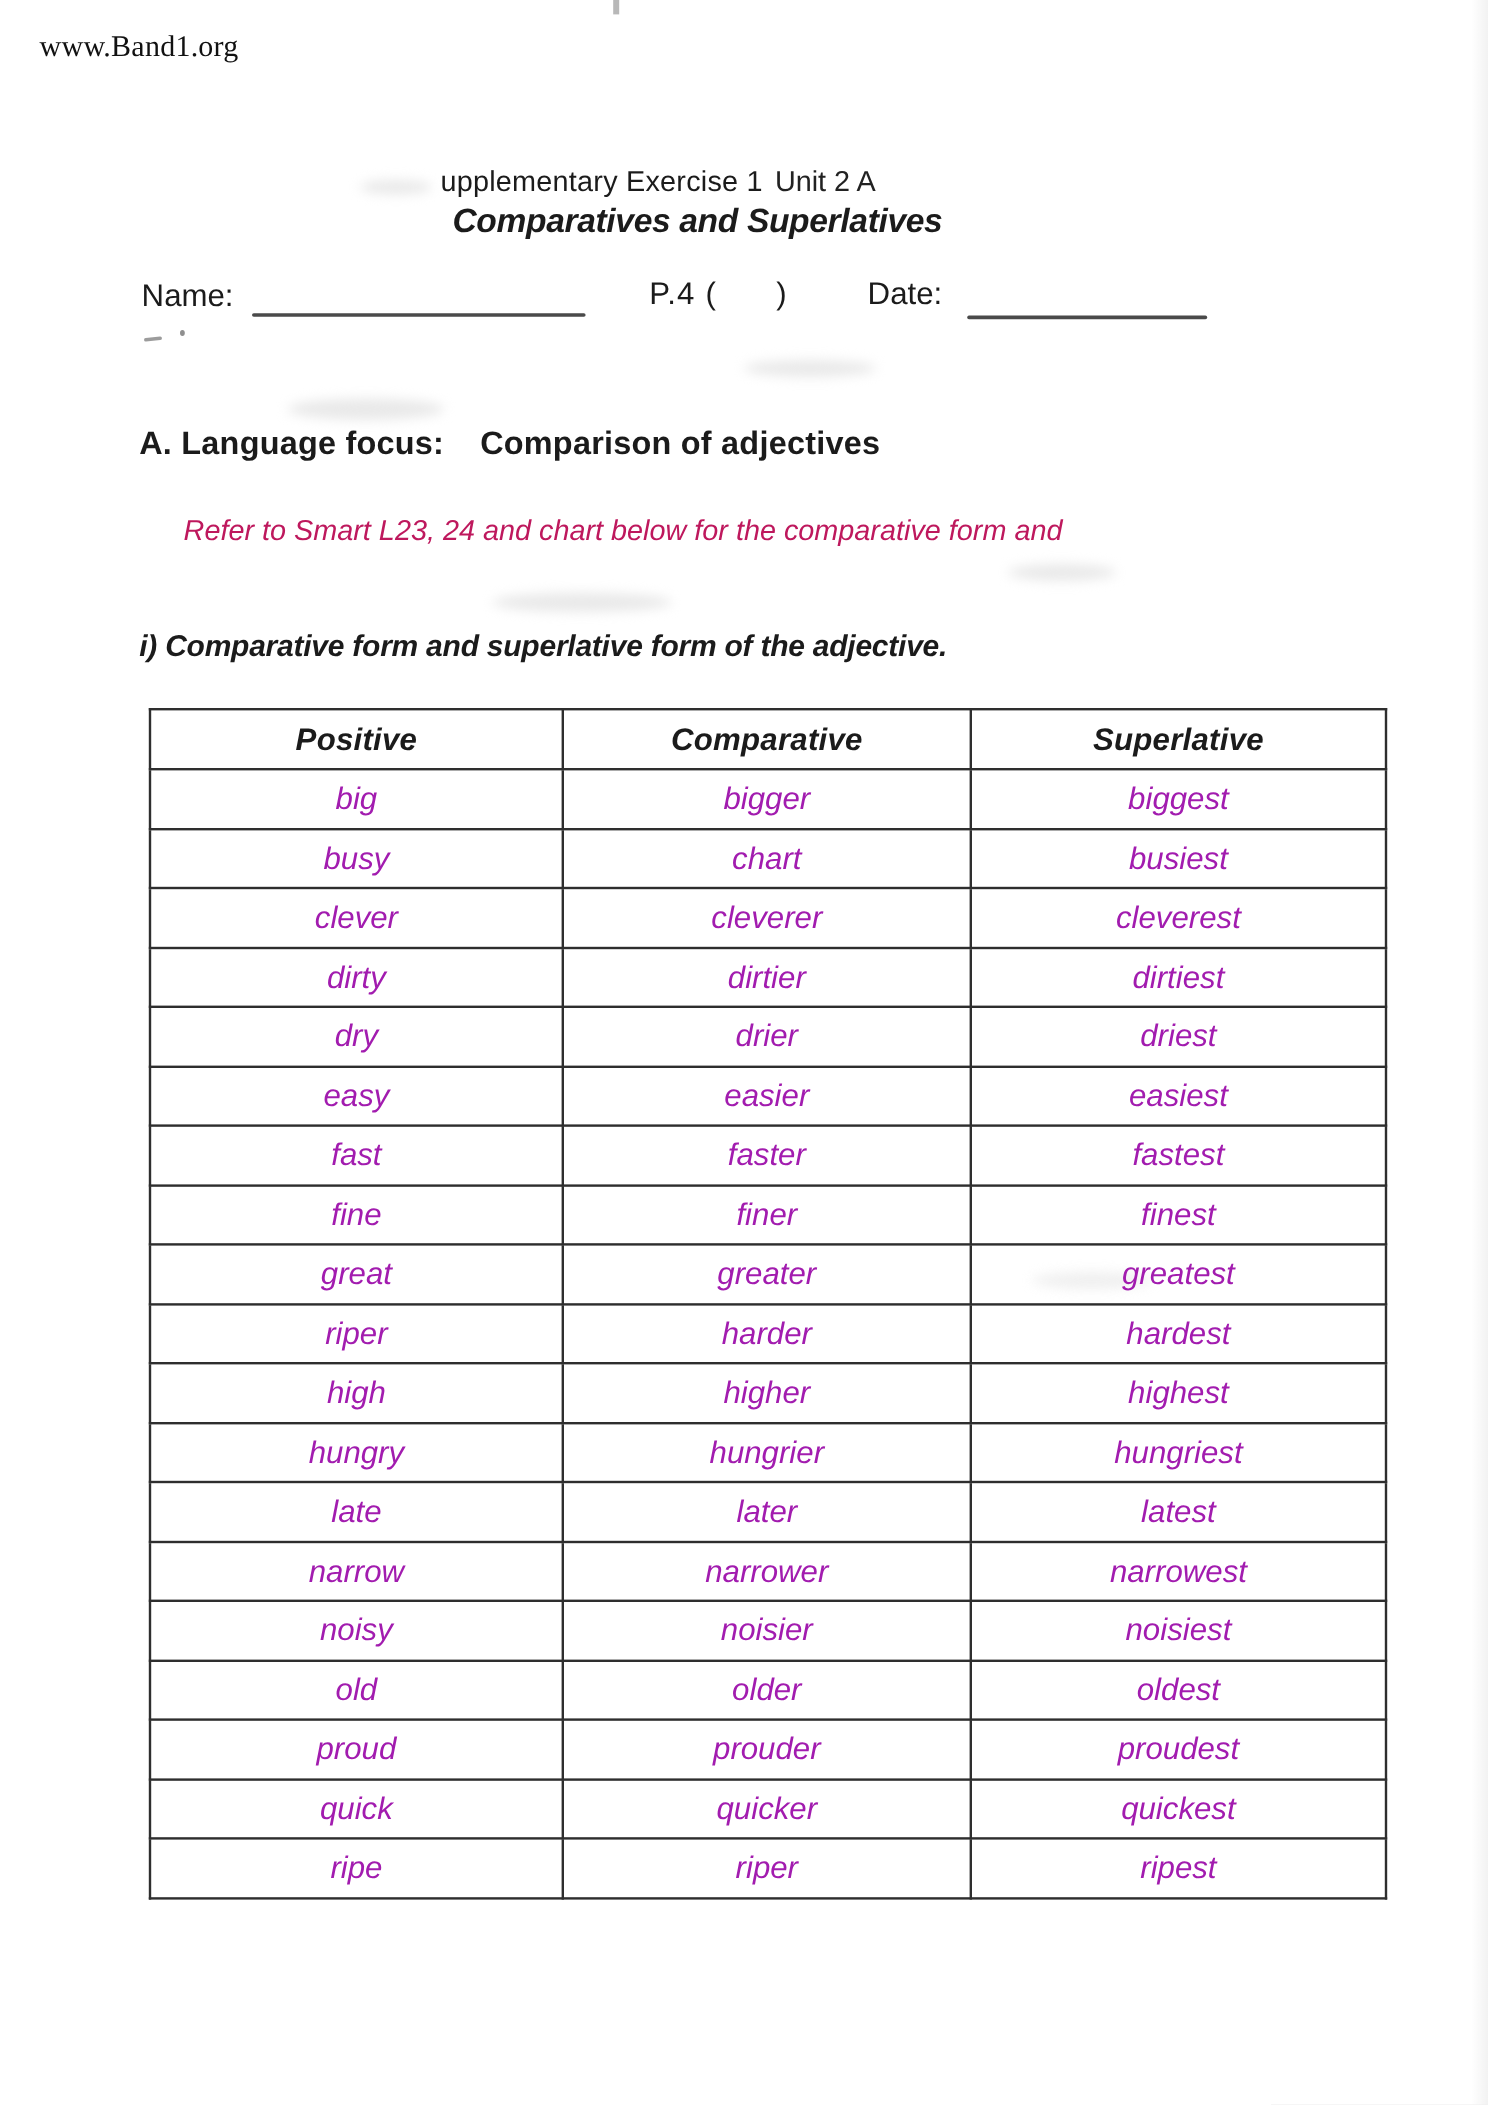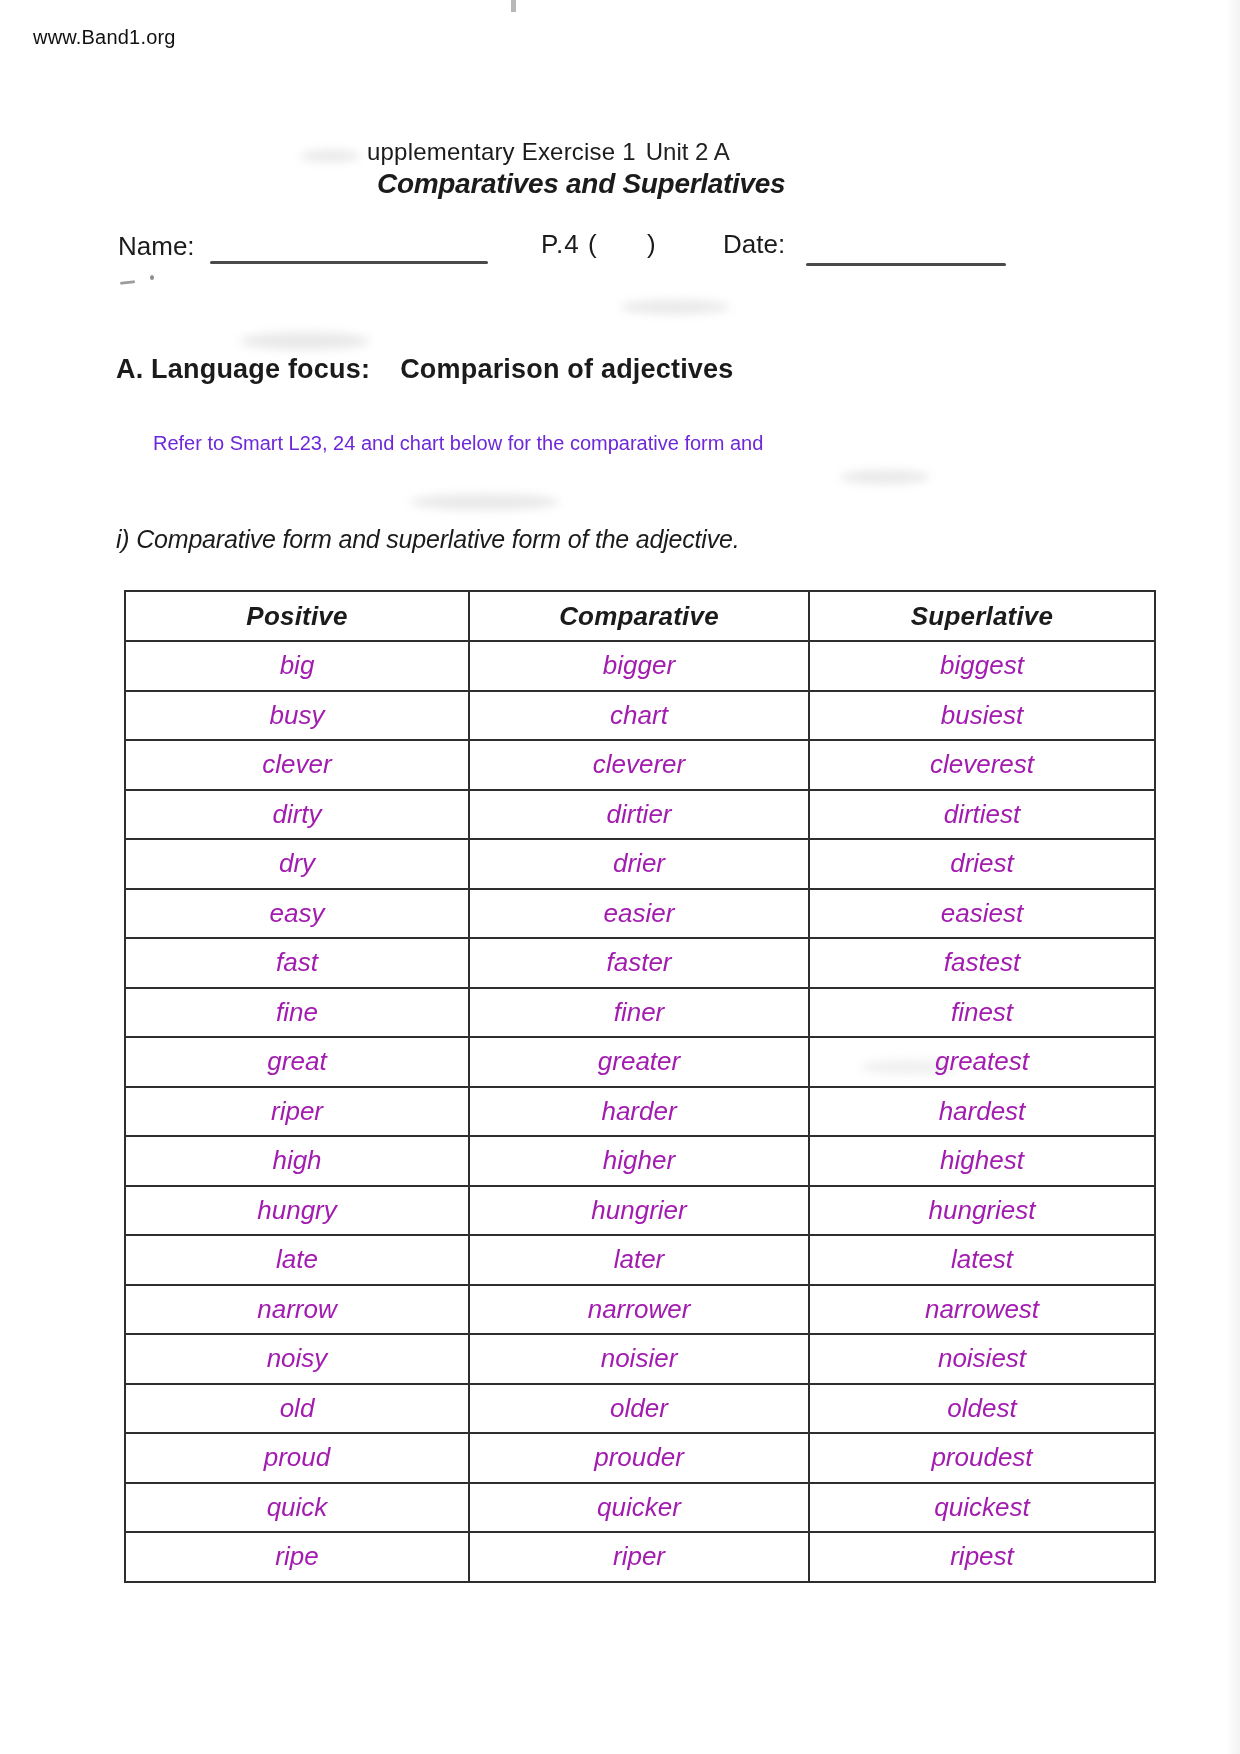--- a/index.html
+++ b/index.html
@@ -7,37 +7,37 @@
     position:relative;
     width:1240px;height:1754px;
     margin:0 auto;
     background:#ffffff;
     overflow:hidden;
     font-family:"Liberation Sans","DejaVu Sans",sans-serif;
     color:#1b1b1b;
   }
   .abs{position:absolute;}
   
-  .watermark{left:33px;top:26px;font-size:20px;letter-spacing:0.2px;color:#111;}
+  .watermark{left:33px;top:26px;font-size:25px;letter-spacing:0.2px;color:#111;font-family:Liberation Serif, serif;}
   
   .title1{left:367px;top:138px;width:364px;height:36px;overflow:hidden;white-space:nowrap;font-size:24px;}
   .title1 .b{font-weight:normal;letter-spacing:0.2px;}
   .title1 .u{font-weight:normal;color:#222;margin-left:10px;}
   .title2{left:377px;top:168px;font-size:28px;font-weight:bold;font-style:italic;letter-spacing:-0.3px;}
   
   .name-label{left:118px;top:231px;font-size:26px;}
   .name-line{left:210px;top:261px;width:278px;height:3px;background:#4a4a4a;border-radius:2px;}
   .class-label{left:541px;top:229px;font-size:26px;letter-spacing:1px;}
   .date-label{left:723px;top:229px;font-size:26px;}
   .date-line{left:806px;top:263px;width:200px;height:3px;background:#4a4a4a;border-radius:2px;}
   
   .section-heading{left:116px;top:354px;font-size:27px;font-weight:bold;letter-spacing:0.2px;white-space:nowrap;}
   .section-heading .topic{margin-left:30px;}
-  .intro{left:153px;top:424px;font-size:20px;line-height:38px;color:#6d28d9;white-space:nowrap;}
-  .sub-heading{left:116px;top:525px;font-size:25px;font-weight:normal;font-style:italic;letter-spacing:-0.2px;white-space:nowrap;}
+  .intro{left:153px;top:424px;font-size:24px;line-height:38px;color:#be185d;white-space:nowrap;font-style:italic;}
+  .sub-heading{left:116px;top:525px;font-size:25px;font-weight:bold;font-style:italic;letter-spacing:-0.2px;white-space:nowrap;}
   
   table.adj{
     position:absolute;left:124px;top:590px;
     width:1030px;border-collapse:collapse;table-layout:fixed;
     border:2px solid #3b82f6;
     font-style:italic;
   }
   table.adj th{
     border:2px solid #2e2e2e;height:46px;
     font-size:26px;font-weight:bold;text-align:center;vertical-align:middle;

